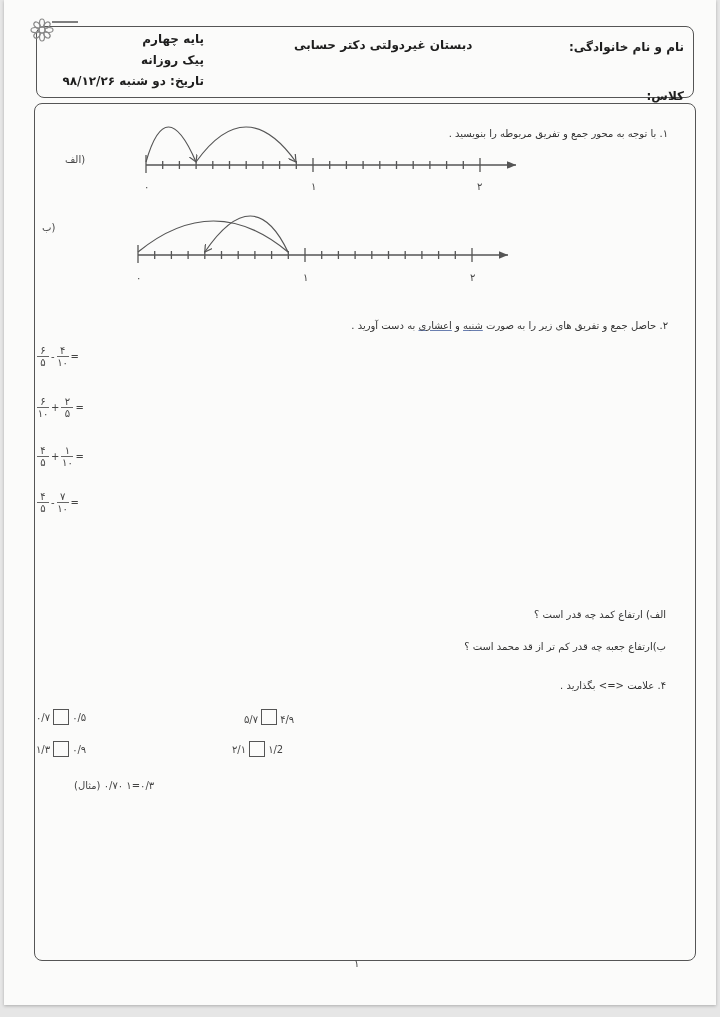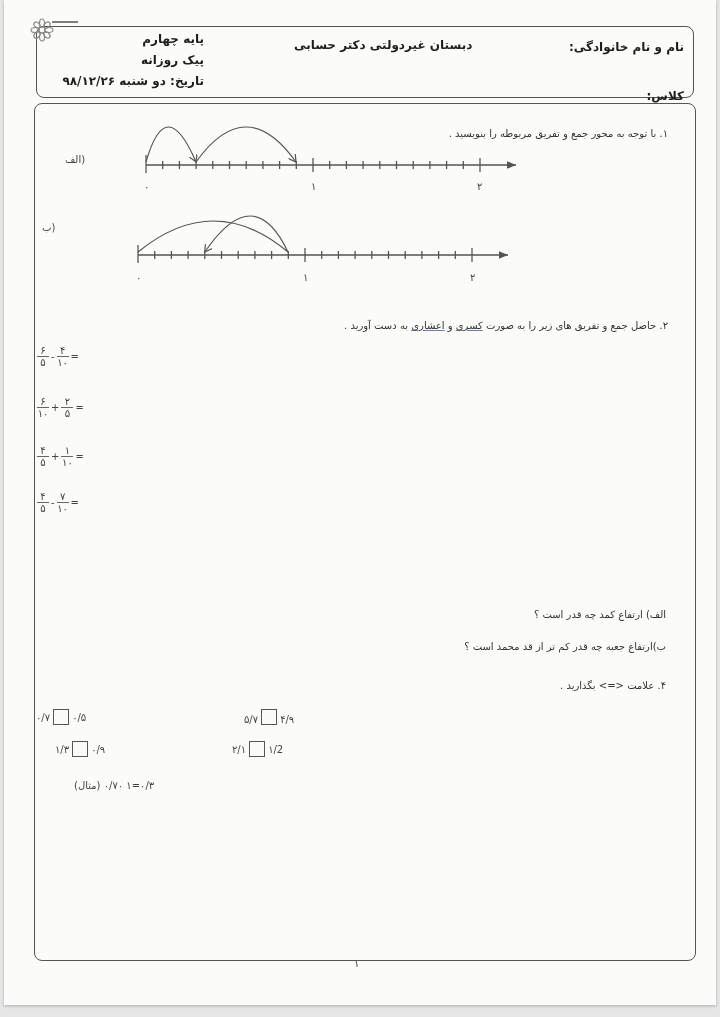--- a/index.html
+++ b/index.html
@@ -136,21 +136,21 @@
       <path d="M134,52 Q210,-10 284,52"></path>
       <path d="M284,52 Q250,-20 200.8,52" marker-end="url(#ah2)"></path>
     </g>
   </svg>
   <div class="abs num" style="left:132px;top:272px;">۰</div>
   <div class="abs num" style="left:299px;top:272px;">۱</div>
   <div class="abs num" style="left:466px;top:272px;">۲</div>
 
   <div class="abs q rtl" style="right:48px;top:320px;">
     <span>۲.</span>
-    <span>حاصل جمع و تفریق های زیر را به صورت </span><span class="u">کسری</span><span> و </span><span class="u">اعشاری</span><span> به دست آورید .</span>
+    <span>حاصل جمع و تفریق های زیر را به صورت </span><span class="u">شنبه</span><span> و </span><span class="u">اعشاری</span><span> به دست آورید .</span>
   </div>
 
   <div class="frac" style="left:32px;top:345px;">
     <span class="fr">
         <span class="n">۶</span>
         <span class="bar"></span>
         <span class="d">۵</span>
       </span>
     <span class="op">-</span>
     <span class="fr">
@@ -219,21 +219,21 @@
   <div class="cmp" style="left:32px;top:709px;">
     <span>۰/۷</span>
     <span class="box"></span>
     <span>۰/۵</span>
   </div>
   <div class="cmp" style="left:228px;top:741px;">
     <span>۲/۱</span>
     <span class="box"></span>
     <span>۱/2</span>
   </div>
-  <div class="cmp" style="left:32px;top:741px;padding-left:19px;">
+  <div class="cmp" style="left:32px;top:741px;">
     <span>۱/۳</span>
     <span class="box"></span>
     <span>۰/۹</span>
   </div>
   <div class="abs small rtl" style="left:70px;top:780px;">۰/۳=۱ ۰/۷۰ (مثال)</div>
 
   <div class="abs num" style="left:350px;top:958px;">۱</div>
 </div>
 
 </body></html>

